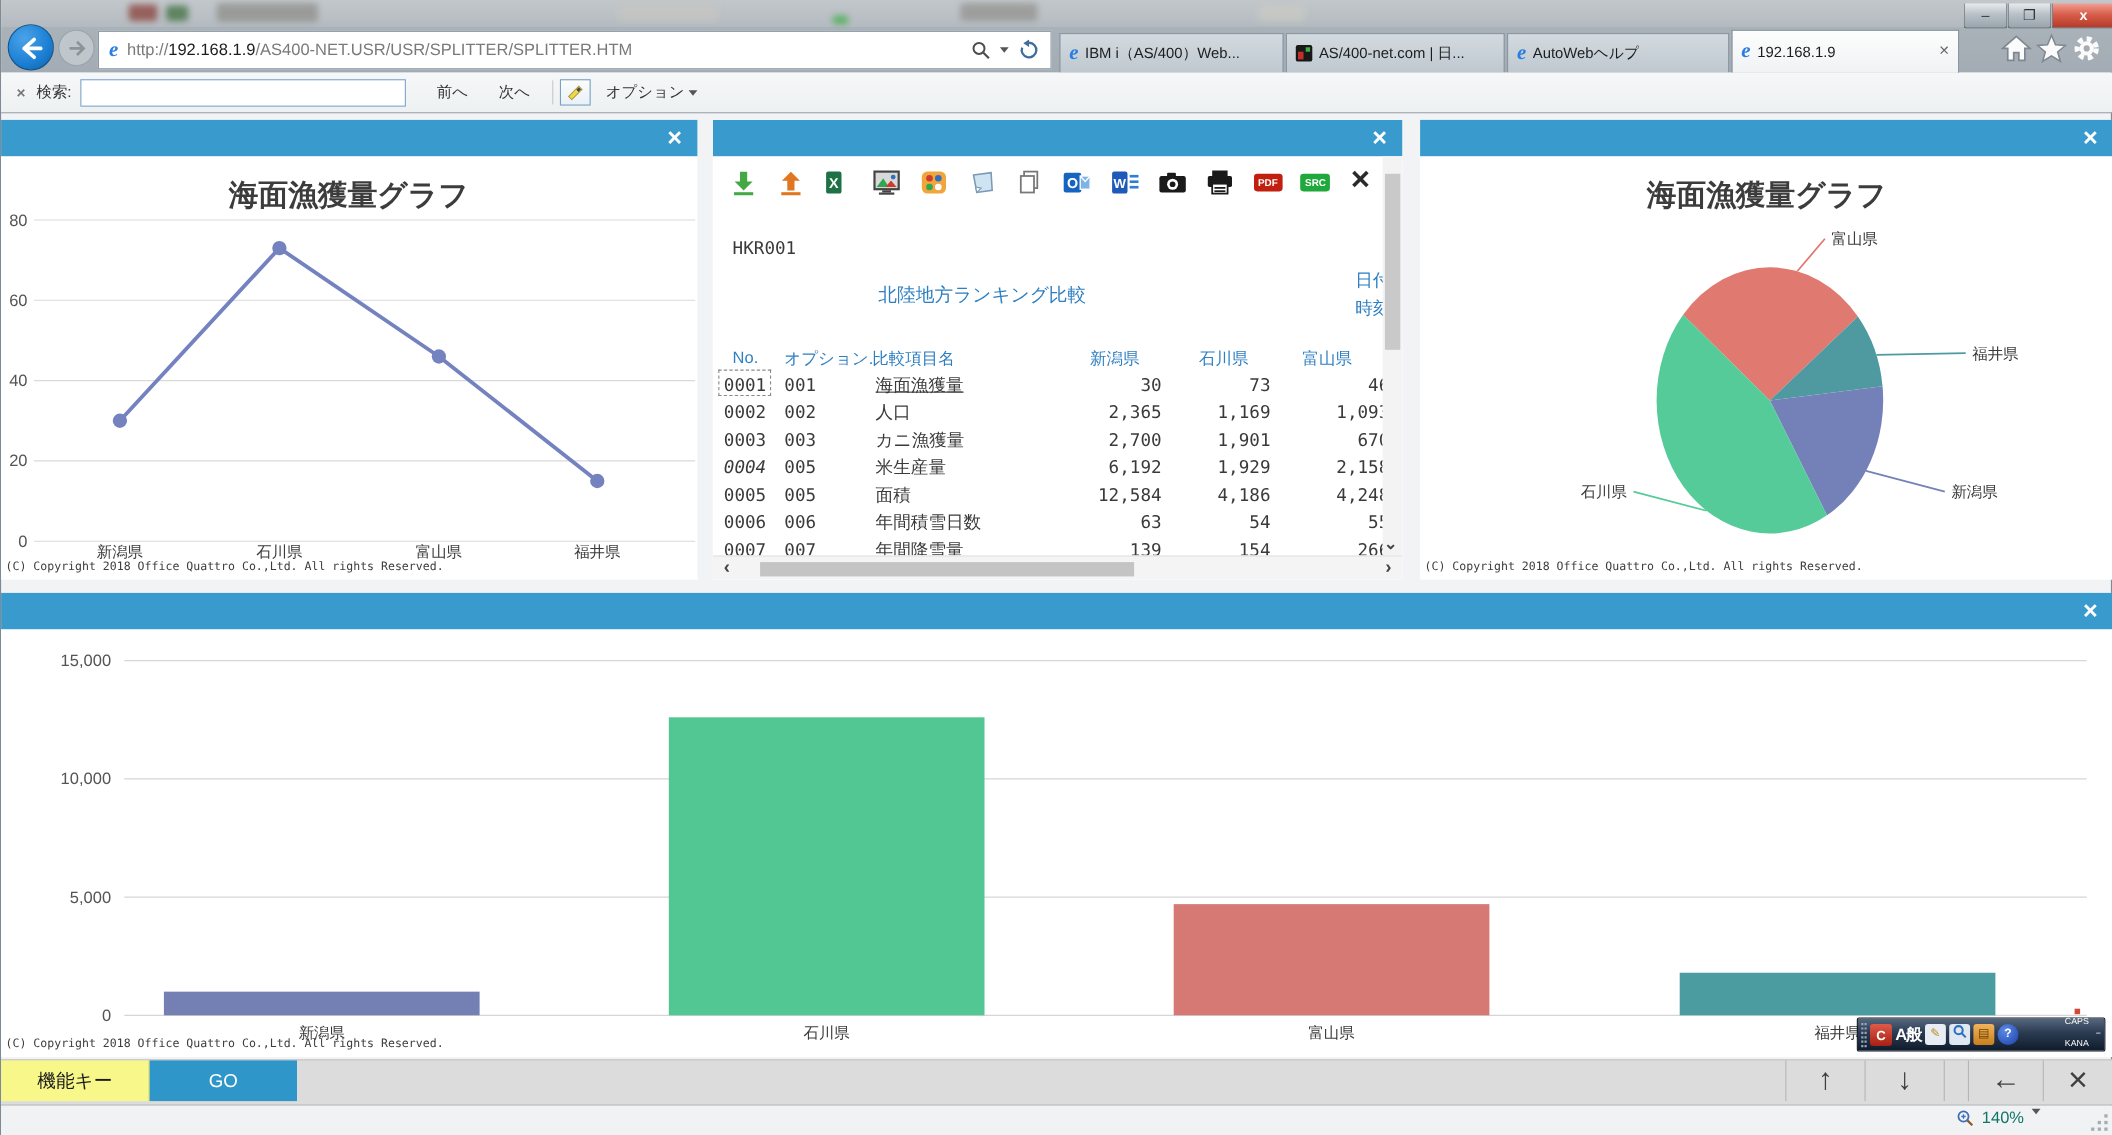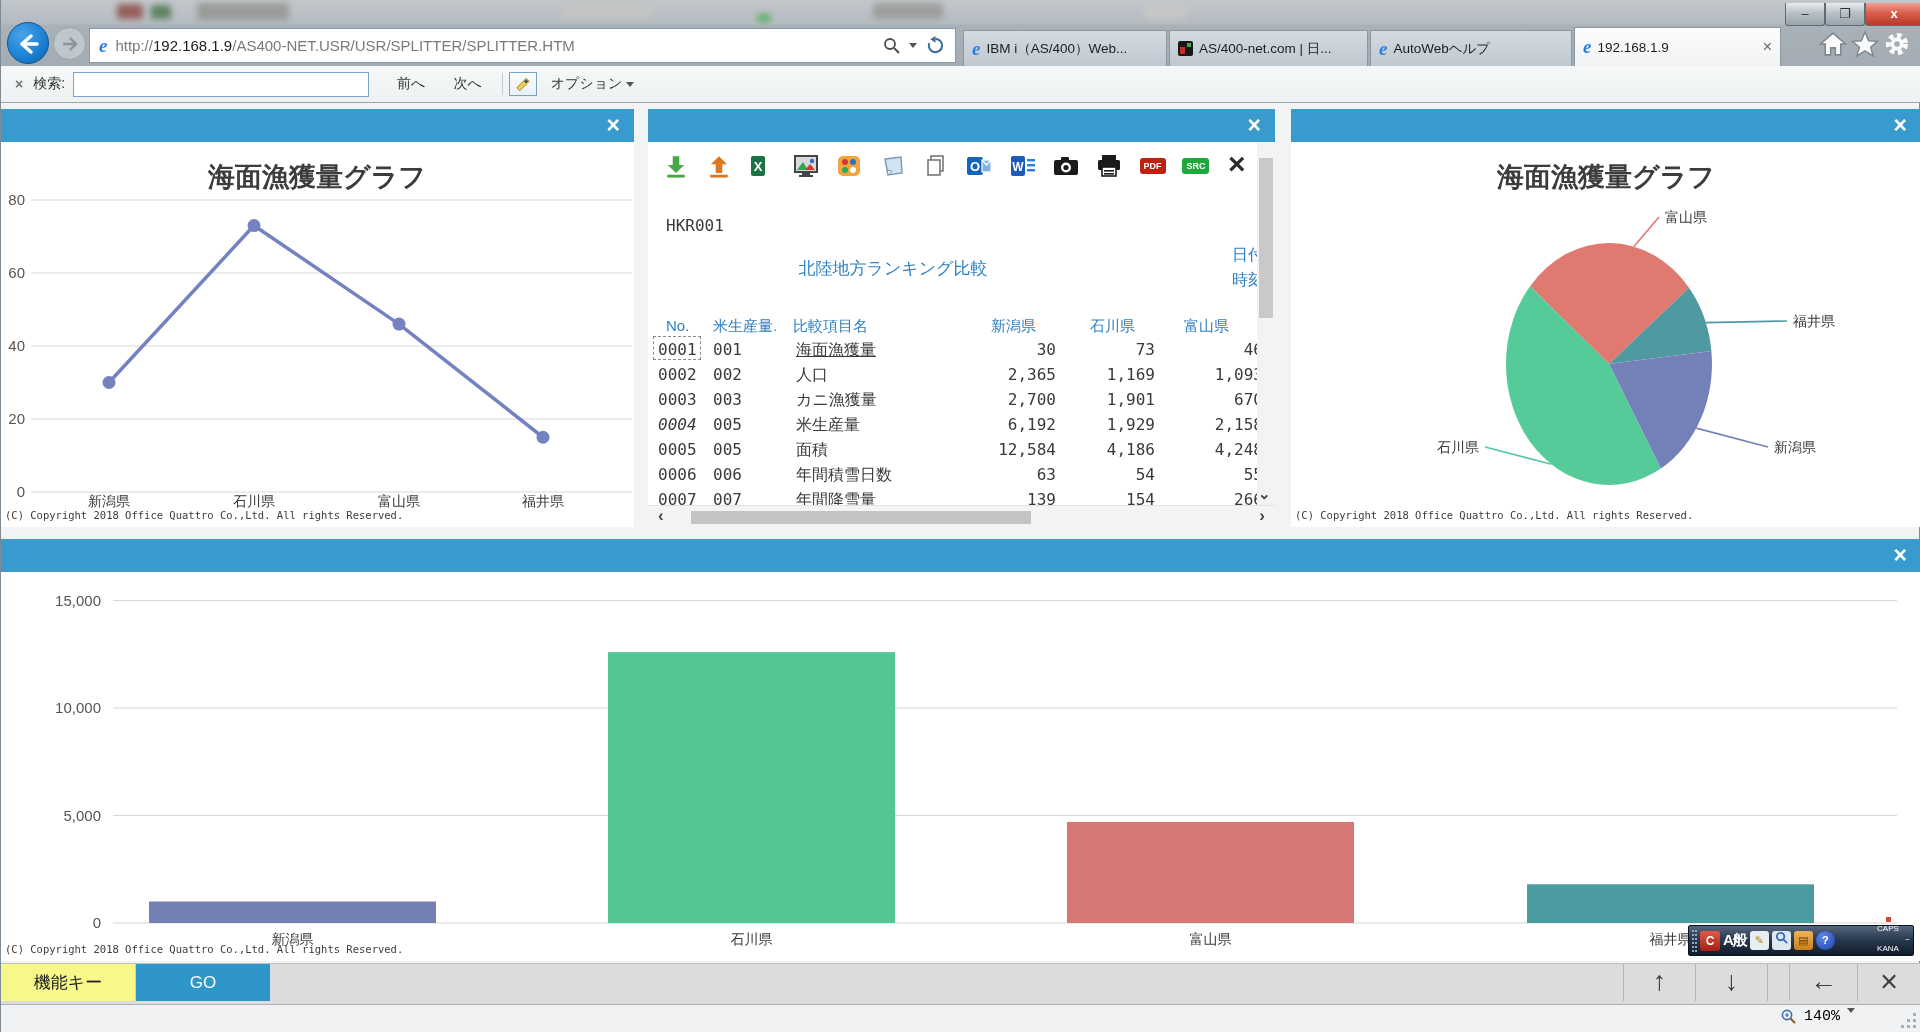--- a/index.html
+++ b/index.html
@@ -71,21 +71,21 @@
   .hchev { position:absolute; top:0; font-size:17px; font-weight:bold; color:#444; }
 
   
   #footer { position:absolute; left:0; top:963px; width:1920px; height:41px; background:#dcdcdc; border-top:1px solid #c2c2c2; }
   #fnkey { position:absolute; left:0; top:0; width:135px; height:37px; background:#f7f78a; border-right:1px solid #d8d874; font-size:17px; color:#1c1c1c; text-align:center; line-height:37px; }
   #gobtn { position:absolute; left:135px; top:0; width:134px; height:37px; background:#2e96c8; color:#fff; font-size:17px; text-align:center; line-height:37px; }
   .navcell { position:absolute; top:0; height:37px; border-left:1px solid #b5b5b5; text-align:center; color:#3f3f3f; font-size:27px; line-height:35px; }
 
   
   #statusbar { position:absolute; left:0; top:1004px; width:1920px; height:28px; background:#f1f2f3; border-top:1px solid #aeb2b5; }
-  #zoomctl { position:absolute; right:66px; top:3px; display:flex; gap:7px; font-size:15px; color:#000000;font-family:Liberation Mono, monospace; }
+  #zoomctl { position:absolute; right:66px; top:3px; display:flex; gap:7px; font-size:15px; color:#0f766e; }
   #grip { position:absolute; right:3px; bottom:2px; }
 
   
   #imebar { position:absolute; left:1687px; top:925px; width:226px; height:31px; background:linear-gradient(180deg,#55677e,#2a3a50 45%,#101c2c); border:1px solid #0b1320; border-radius:2px; display:flex; align-items:center; z-index:9; padding:0 3px; gap:3px; }
   .imegrip { width:5px; height:22px; border-left:2px dotted #93a6bd; border-right:2px dotted #93a6bd; }
   .ime-red { width:20px; height:20px; background:linear-gradient(180deg,#e05a4a,#a51f12); border-radius:3px; color:#fff; font-size:12px; font-weight:bold; text-align:center; line-height:20px; }
   .ime-mode { font-size:15px; font-weight:bold; color:#fff; letter-spacing:-1px; }
   .ime-ico { width:19px; height:19px; border-radius:3px; font-size:11px; text-align:center; line-height:19px; }
   #imeright { margin-left:auto; width:44px; font-size:8px; color:#fff; line-height:9px; }
   #imeright .row { display:flex; align-items:center; gap:2px;flex-direction:column; }
@@ -320,21 +320,21 @@
           <span class="badge" style="background:#1fa83c">SRC</span>
         </span>
       </div>
     <div id="tbl-close">×</div>
     <div class="rep-id">HKR001</div>
     <div class="rep-title">北陸地方ランキング比較</div>
     <div class="rep-dt" style="top:136px">日付</div>
     <div class="rep-dt" style="top:161px">時刻</div>
     <div id="tbl-head">
         <span class="thcell" style="left:18px;top:208px;">No.</span>
-        <span class="thcell" style="left:65px;top:208px;">米生産量.</span>
+        <span class="thcell" style="left:65px;top:208px;">オプション.</span>
         <span class="thcell" style="left:145px;top:208px;">比較項目名</span>
         <span class="thcell" style="right:239px;top:208px;">新潟県</span>
         <span class="thcell" style="right:140px;top:208px;">石川県</span>
         <span class="thcell" style="right:46px;top:208px;">富山県</span>
       </div>
     <div id="focusbox"></div>
     <div id="rowsclip">
         <div class="trow" style="top:0px;">
           <span class="tcell" style="left:10px;">0001</span>
           <span class="tcell" style="left:65px;">001</span>

